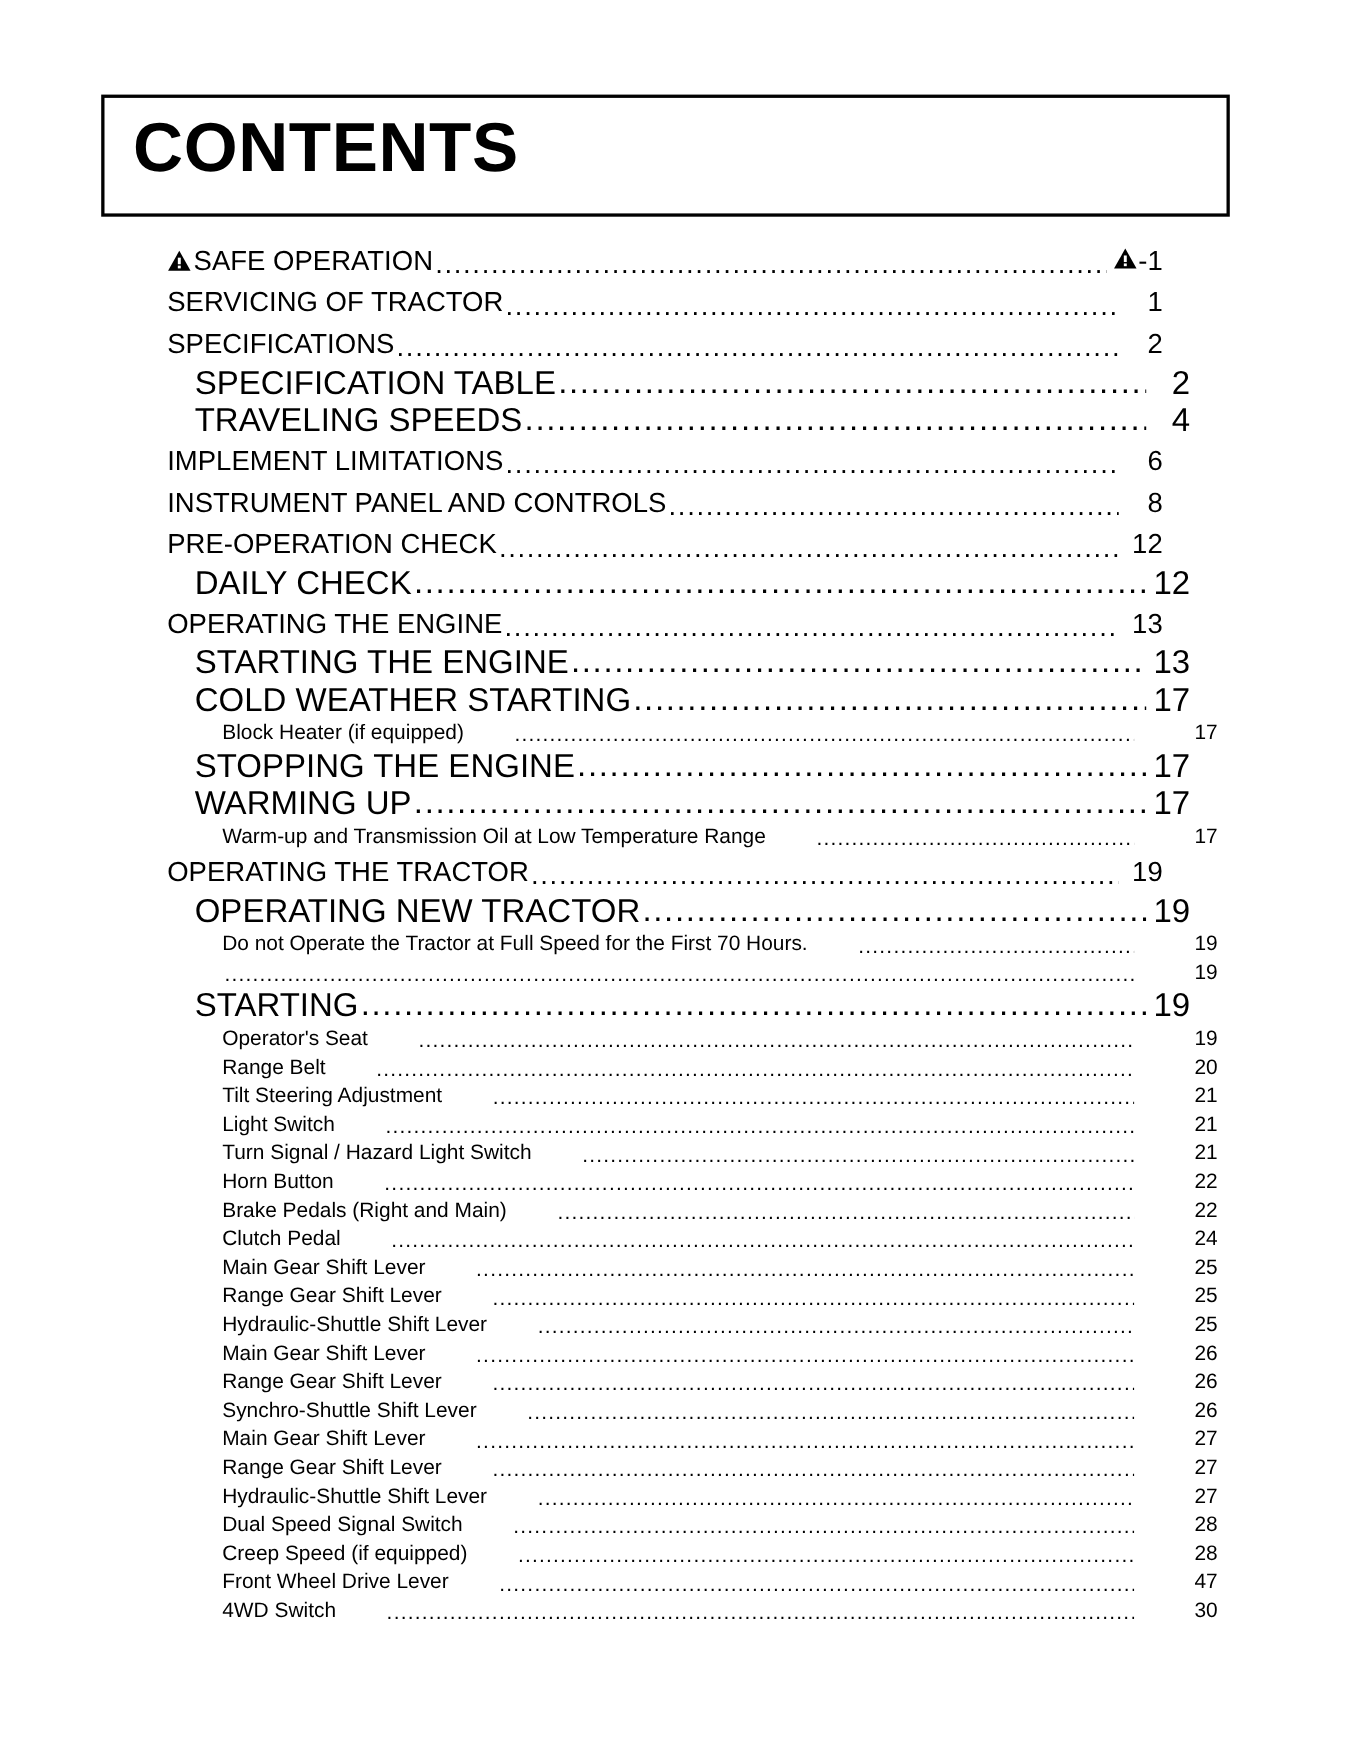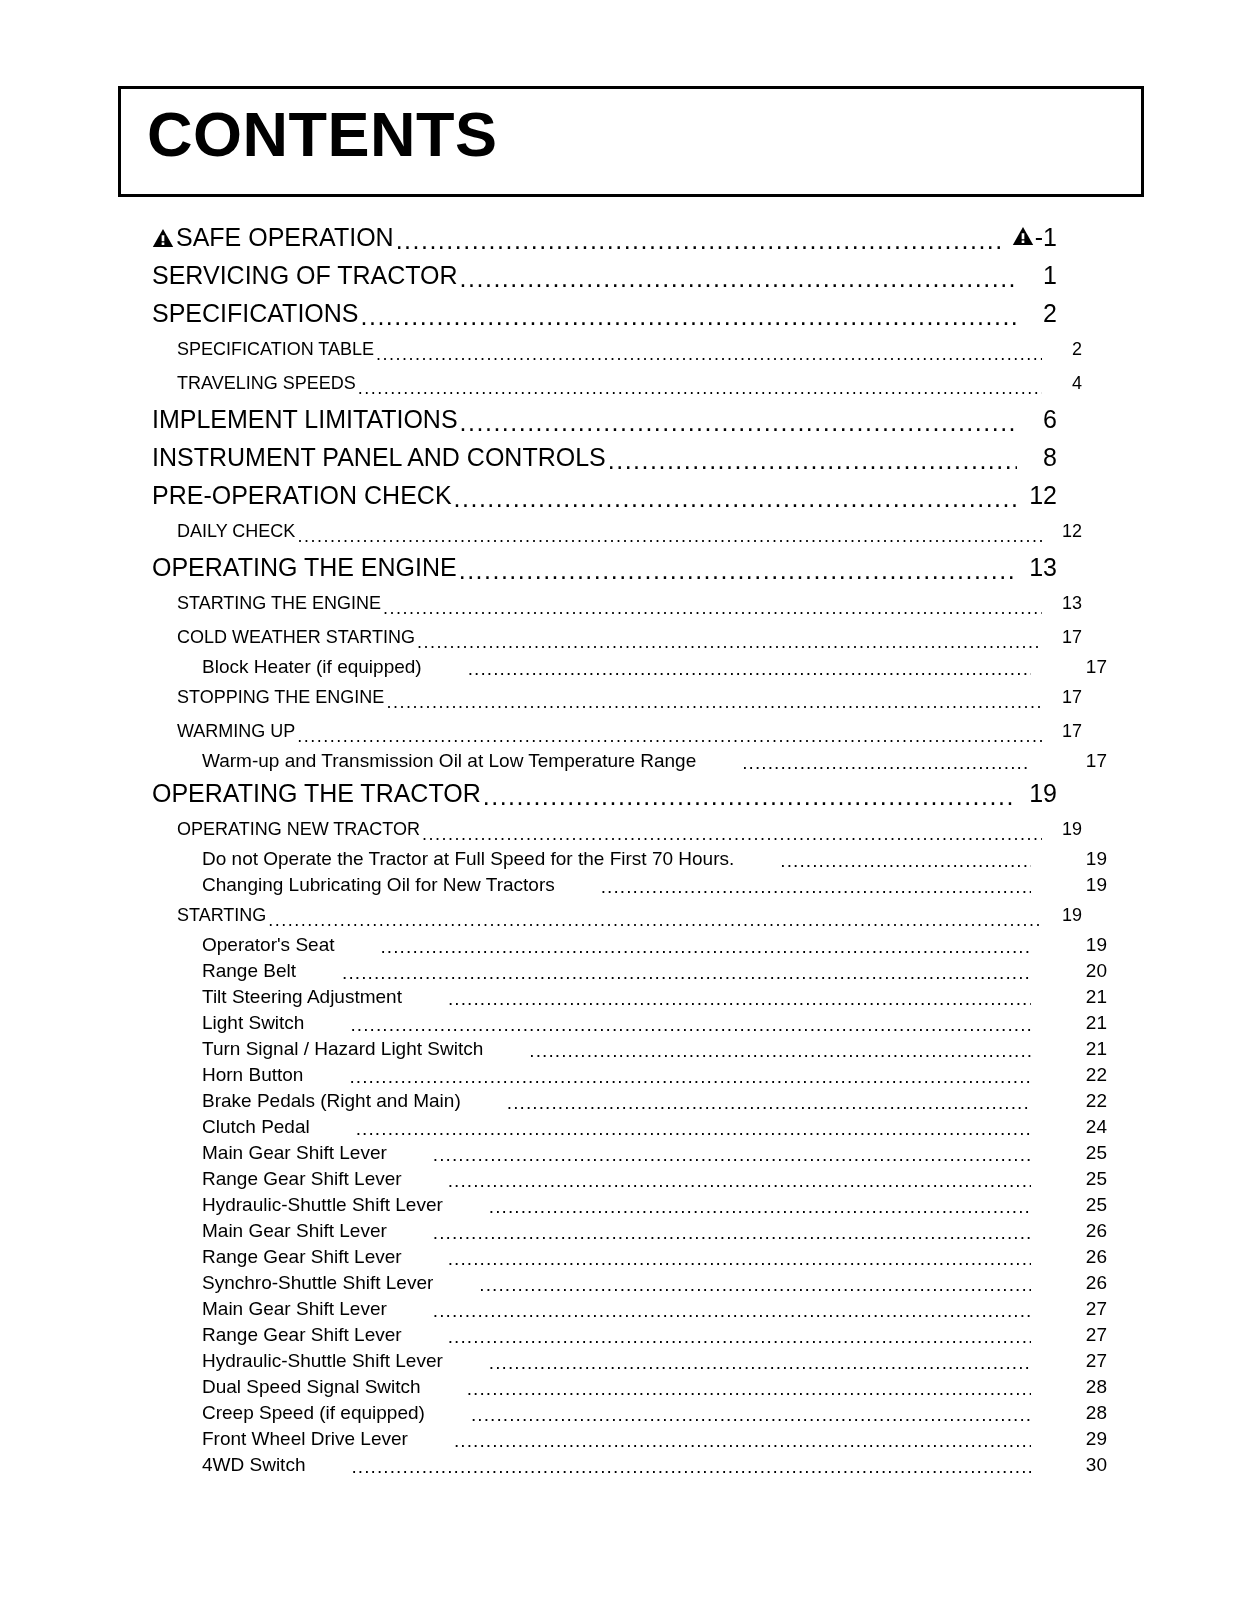--- a/index.html
+++ b/index.html
@@ -21,21 +21,21 @@
     position: absolute;
     left: 0;
     top: 0;
     width: 1236px;
     height: 1600px;
   }
 
   
   .title-box {
     position: absolute;
-    left: 118px;
+    left: 92px;
     top: 86px;
     width: 1026px;
     height: 111px;
     border: 3px solid #000000;
     box-sizing: border-box;
   }
   .title-text {
     position: absolute;
     left: 26px;
     top: 14px;
@@ -65,21 +65,21 @@
   
   .lvl0 {
     font-size: 25px;
     margin-left: 0px;
     height: 38px;
     line-height: 38px;
     justify-content: center;
   }
   
   .lvl1 {
-    font-size: 18px;
+    font-size: 30px;
     margin-left: 25px;
     height: 34px;
     line-height: 34px;
   }
   
   .lvl2 {
     font-size: 19px;
     margin-left: 50px;
     height: 26px;
     line-height: 26px;
@@ -246,21 +246,20 @@
         <span class="toc-label"><span>OPERATING NEW TRACTOR</span></span>
         <span class="toc-dots"></span>
         <span class="toc-page">19</span>
       </div>
       <div class="toc-entry lvl2">
         <span class="toc-label"><span>Do not Operate the Tractor at Full Speed for the First 70 Hours.</span></span>
         <span class="toc-dots"></span>
         <span class="toc-page">19</span>
       </div>
       <div class="toc-entry lvl2">
-        <span class="toc-label"><span>Changing Lubricating Oil for New Tractors</span></span>
         <span class="toc-dots"></span>
         <span class="toc-page">19</span>
       </div>
       <div class="toc-entry lvl1">
         <span class="toc-label"><span>STARTING</span></span>
         <span class="toc-dots"></span>
         <span class="toc-page">19</span>
       </div>
       <div class="toc-entry lvl2">
         <span class="toc-label"><span>Operator's Seat</span></span>
@@ -353,21 +352,21 @@
         <span class="toc-page">28</span>
       </div>
       <div class="toc-entry lvl2">
         <span class="toc-label"><span>Creep Speed (if equipped)</span></span>
         <span class="toc-dots"></span>
         <span class="toc-page">28</span>
       </div>
       <div class="toc-entry lvl2">
         <span class="toc-label"><span>Front Wheel Drive Lever</span></span>
         <span class="toc-dots"></span>
-        <span class="toc-page">29</span>
+        <span class="toc-page">47</span>
       </div>
       <div class="toc-entry lvl2">
         <span class="toc-label"><span>4WD Switch</span></span>
         <span class="toc-dots"></span>
         <span class="toc-page">30</span>
       </div>
     </div>
 
 </div>
 

